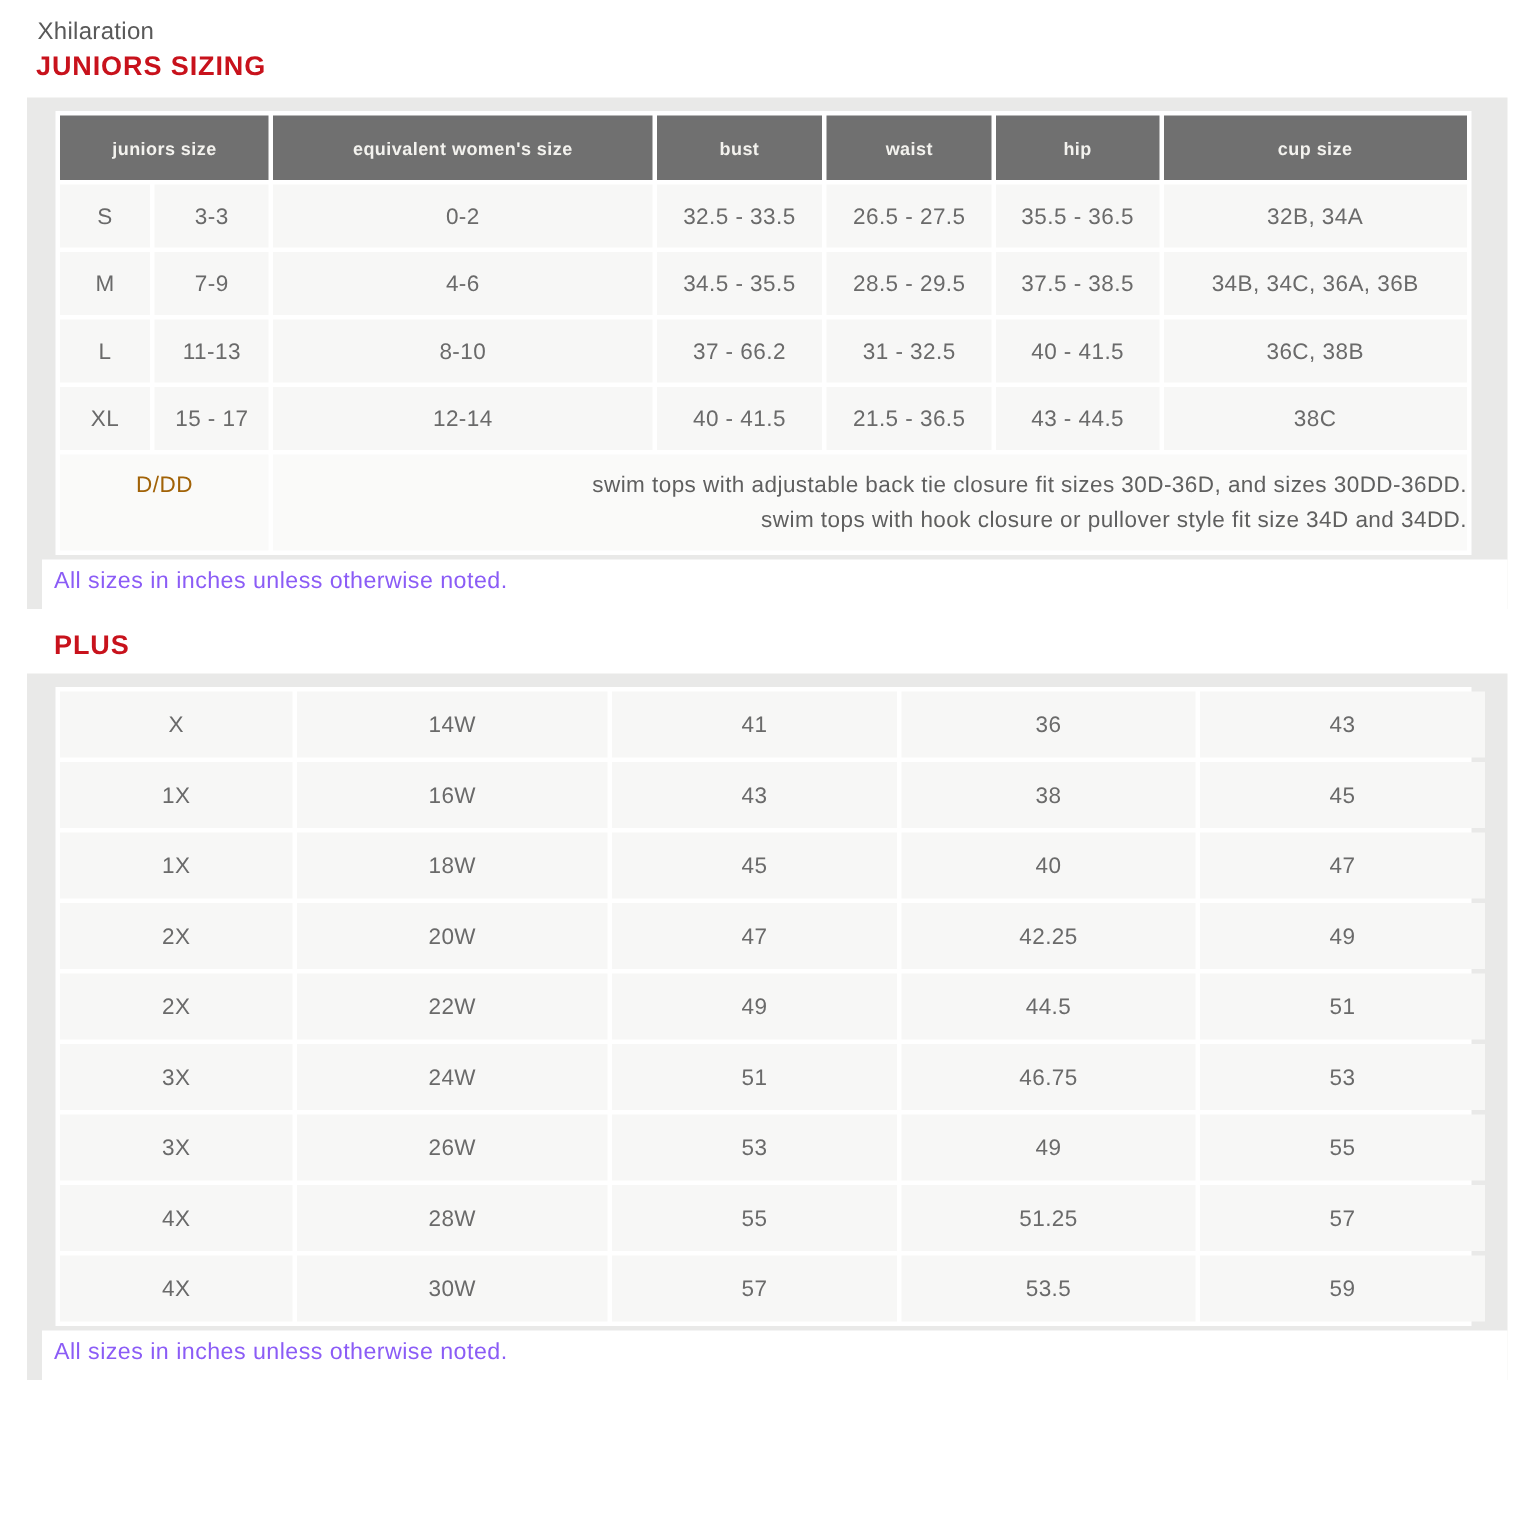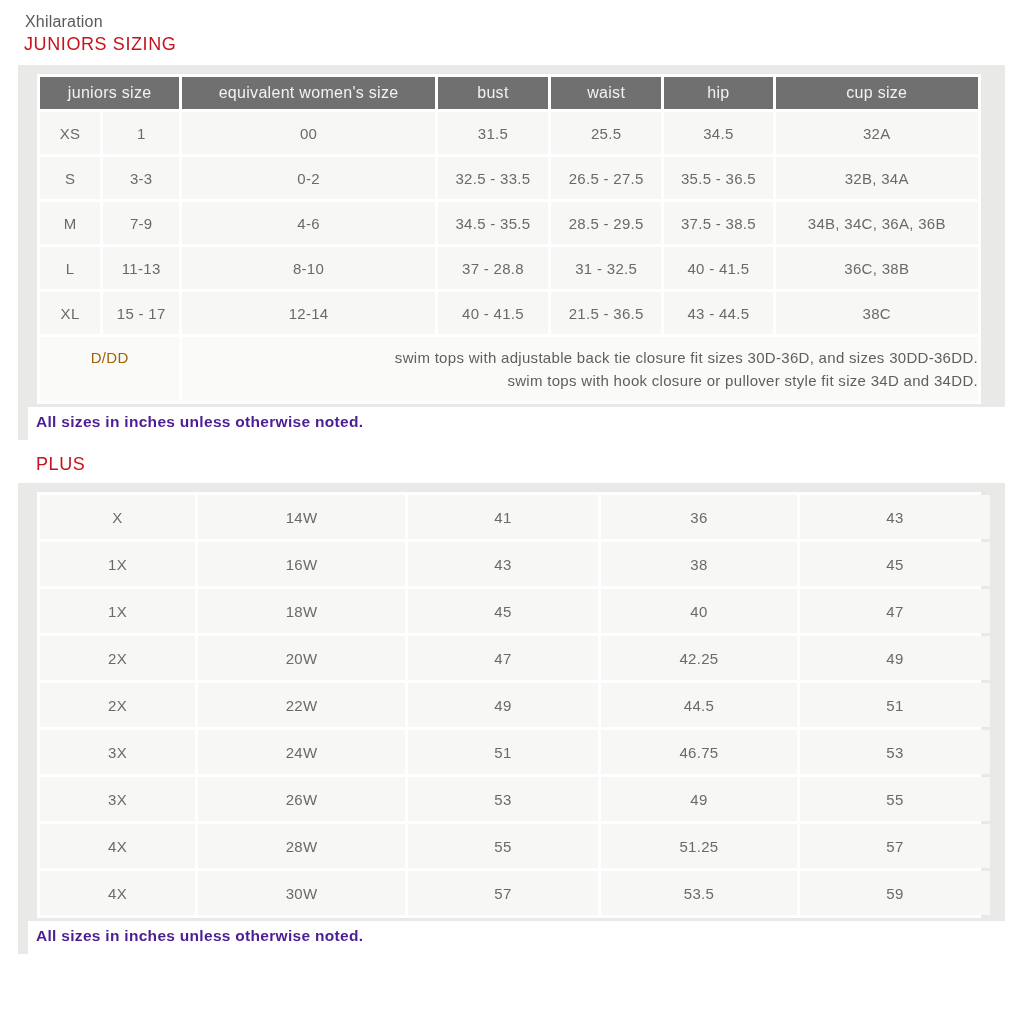--- a/index.html
+++ b/index.html
@@ -11,21 +11,21 @@
   }
   .brand {
     margin: 13px 16px 0 25px;
     font-size: 16px;
     color: #595959;
     letter-spacing: 0.2px;
   }
   .section-title {
     margin: 3px 0 10px 24px;
     font-size: 18px;
-    font-weight: normal;
+    font-weight: bold;
     color: #c8121c;
     letter-spacing: 0.6px;
   }
   .section-title.plus { margin-top: 14px; margin-bottom: 8px; margin-left: 36px; }
   .table-container {
     margin-left: 18px;
     width: 987px;
     background: #e9e9e8;
     padding-top: 9px;
   }
@@ -35,23 +35,23 @@
   }
   table {
     width: 100%;
     border-collapse: separate;
     border-spacing: 3px;
     table-layout: fixed;
   }
   th {
     background: #707070;
     color: #f3f2ee;
-    font-size: 16px;
-    font-weight: normal;
-    height: 32px;
+    font-size: 12px;
+    font-weight: bold;
+    height: 43px;
     text-align: center;
     letter-spacing: 0.3px;
   }
   td {
     background: #f7f7f6;
     color: #6a6a6a;
     font-size: 15px;
     height: 42px;
     text-align: center;
     letter-spacing: 0.3px;
@@ -69,23 +69,22 @@
     padding: 9px 0 9px 18px;
     line-height: 23px;
     color: #5f5f5f;
     height: 54px;
   }
   .note-row {
     background: #ffffff;
     margin: 3px 0 0 10px;
     padding: 6px 0 9px 8px;
     font-size: 15.5px;
-    color: #4c1d95;
+    color: #8b5cf6;
     letter-spacing: 0.3px;
-    font-weight: bold;
   }
 </style>
 </head>
 <body>
 
 <div class="brand">Xhilaration</div>
 <div class="section-title">JUNIORS SIZING</div>
 
 <div class="table-container">
   <div class="table-white-wrap">
@@ -102,29 +101,20 @@
       <tbody>
           <tr>
         <th colspan="2">juniors size</th>
         <th>equivalent women's size</th>
         <th>bust</th>
         <th>waist</th>
         <th>hip</th>
         <th>cup size</th>
       </tr>
       <tr>
-        <td>XS</td>
-        <td>1</td>
-        <td>00</td>
-        <td>31.5</td>
-        <td>25.5</td>
-        <td>34.5</td>
-        <td>32A</td>
-      </tr>
-      <tr>
         <td>S</td>
         <td>3-3</td>
         <td>0-2</td>
         <td>32.5 - 33.5</td>
         <td>26.5 - 27.5</td>
         <td>35.5 - 36.5</td>
         <td>32B, 34A</td>
       </tr>
       <tr>
         <td>M</td>
@@ -132,21 +122,21 @@
         <td>4-6</td>
         <td>34.5 - 35.5</td>
         <td>28.5 - 29.5</td>
         <td>37.5 - 38.5</td>
         <td>34B, 34C, 36A, 36B</td>
       </tr>
       <tr>
         <td>L</td>
         <td>11-13</td>
         <td>8-10</td>
-        <td>37 - 28.8</td>
+        <td>37 - 66.2</td>
         <td>31 - 32.5</td>
         <td>40 - 41.5</td>
         <td>36C, 38B</td>
       </tr>
       <tr>
         <td>XL</td>
         <td>15 - 17</td>
         <td>12-14</td>
         <td>40 - 41.5</td>
         <td>21.5 - 36.5</td>

